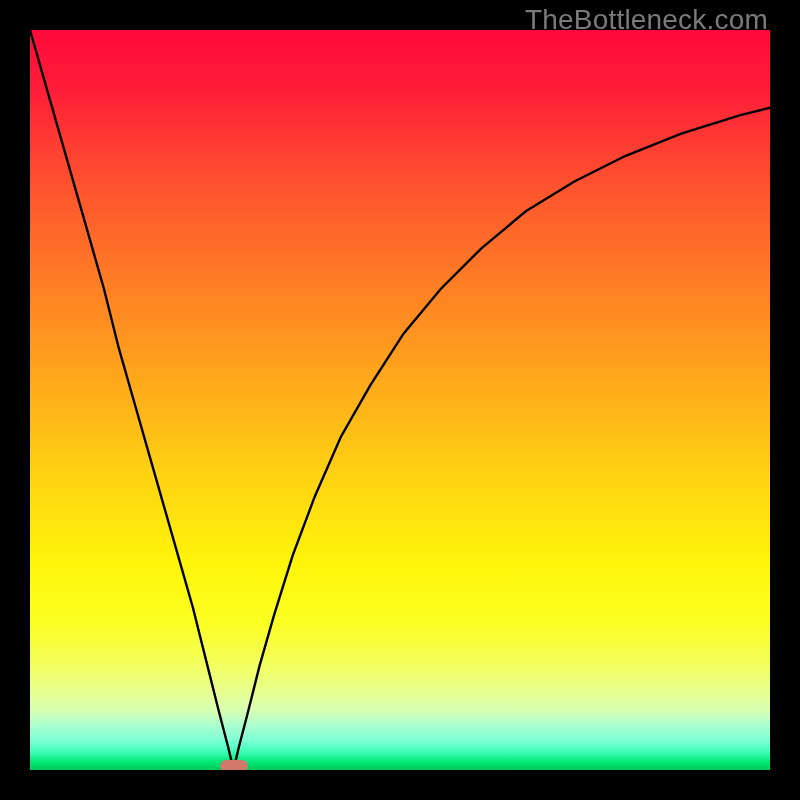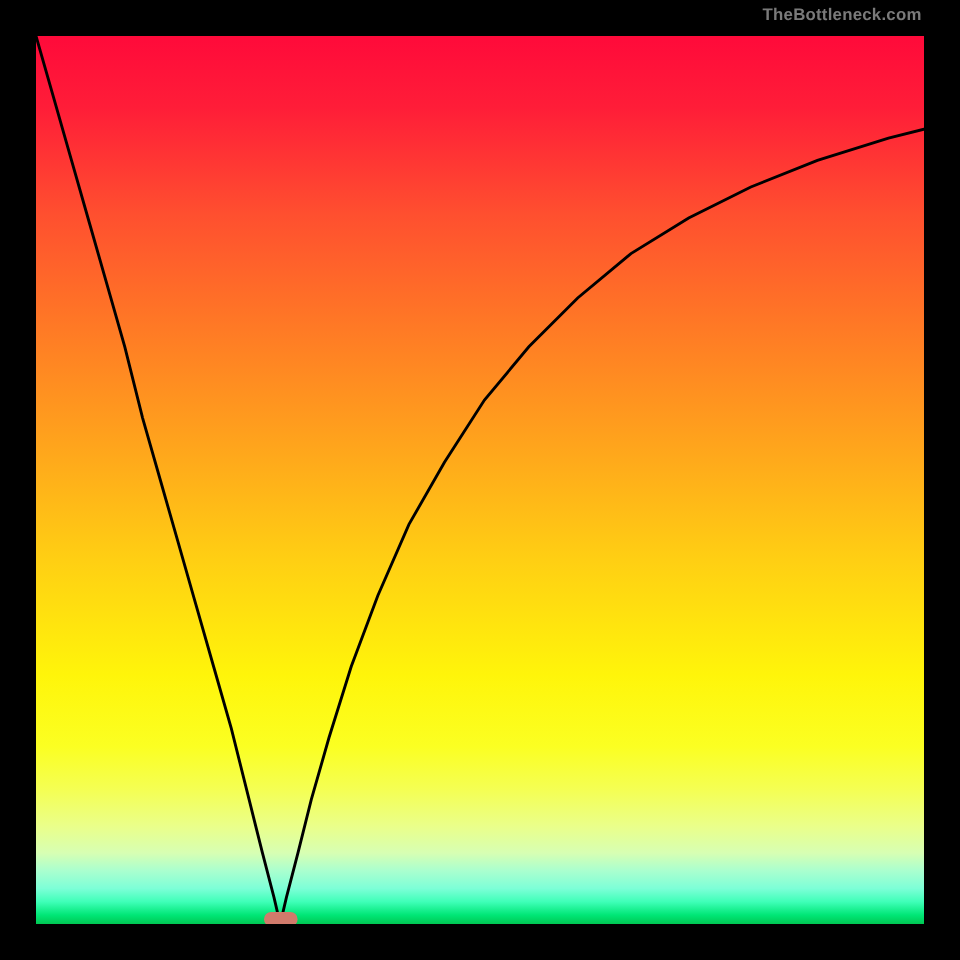--- a/index.html
+++ b/index.html
@@ -63,22 +63,22 @@
     height: 12px;
     border-radius: 6px;
     background: #d17a6b;
     transform: translate(-50%, -50%);
   }
   .watermark {
     position: absolute;
     top: 4px;
     right: 32px;
     color: #7a7a7a;
-    font-size: 14px;
-    font-weight: 700;
+    font-size: 28px;
+    font-weight: 400;
     letter-spacing: 0.2px;
     user-select: none;
   }
 </style>
 </head>
 <body>
 
 <div class="frame">
 
   <div class="plot-area">

